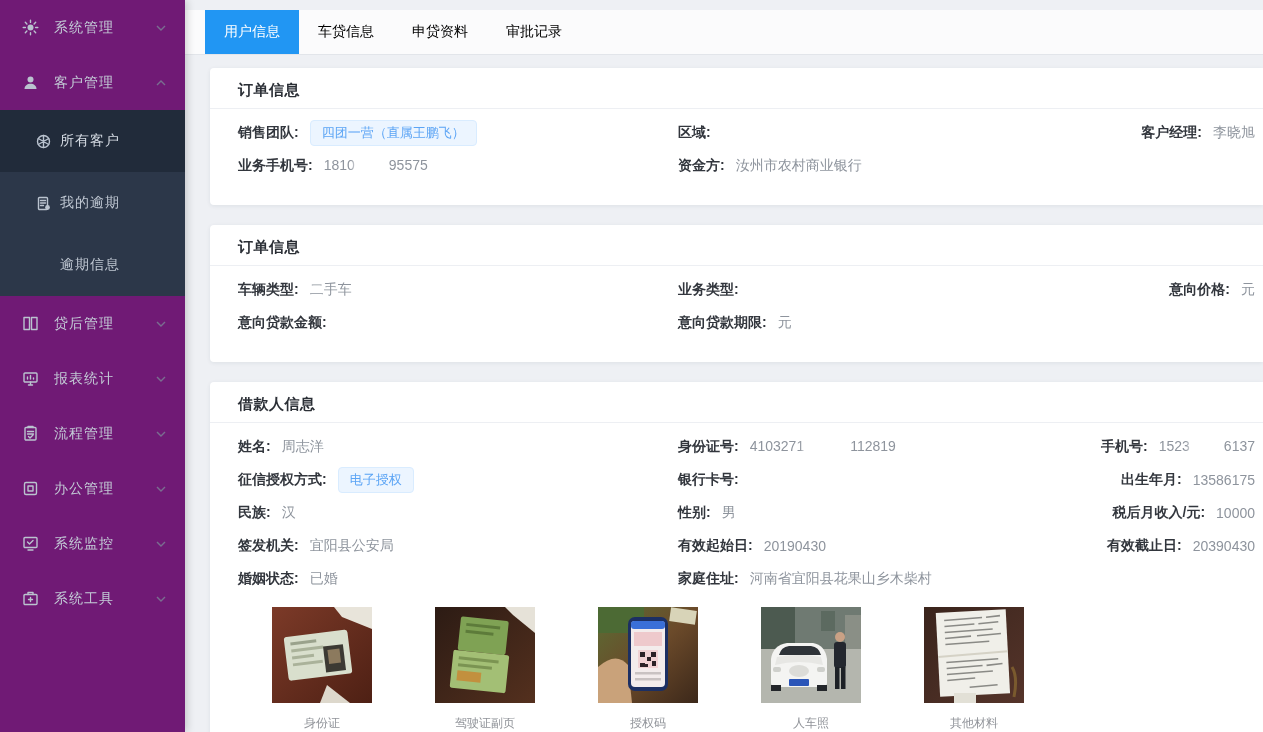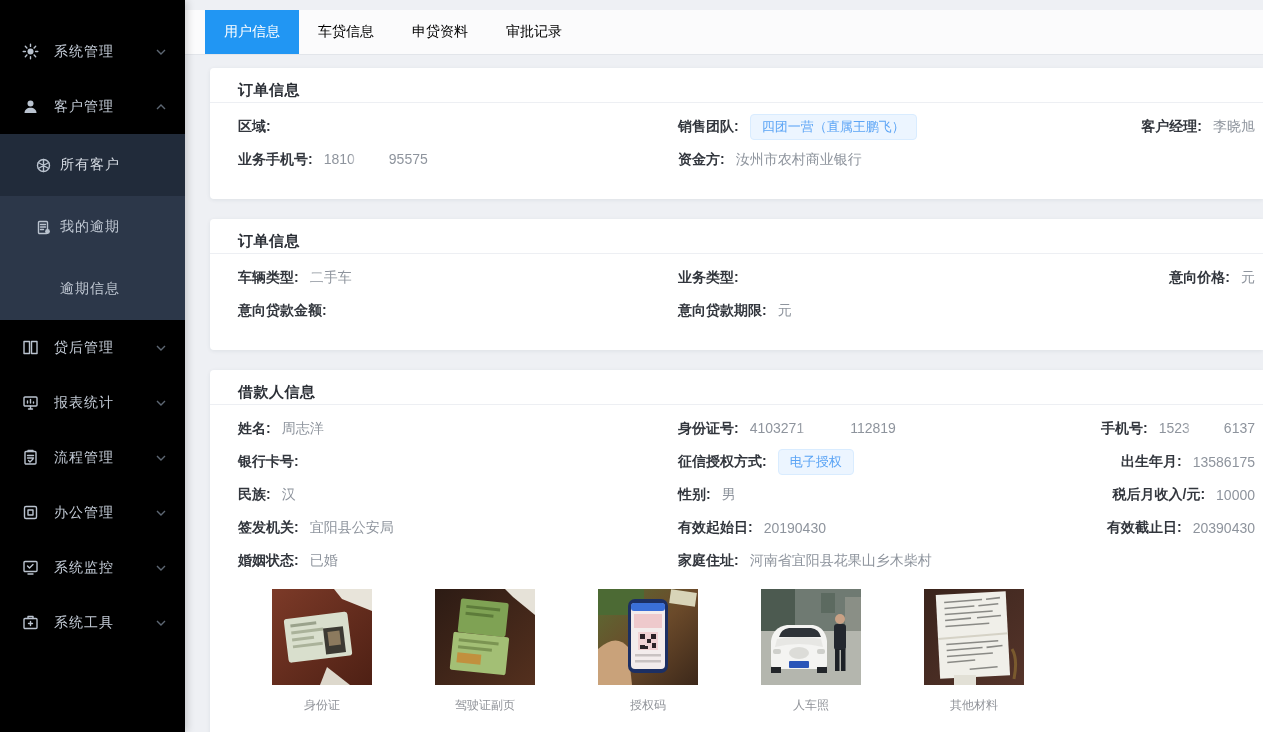--- a/index.html
+++ b/index.html
@@ -3,22 +3,22 @@
 <meta charset="utf-8">
 <style>
   * { margin:0; padding:0; box-sizing:border-box; }
   html,body { width:1263px; height:732px; overflow:hidden; }
   body {
     font-family:"Liberation Sans","DejaVu Sans",sans-serif;
     display:flex; background:#eef0f4; font-size:14px;
   }
   
   .sidebar {
-    width:185px; min-width:185px; height:732px; background:#000000;
-    padding-top:24px; box-shadow:2px 0 8px rgba(0,0,0,.18); z-index:5;
+    width:185px; min-width:185px; height:732px; background:#701a75;
+    padding-top:0; box-shadow:2px 0 8px rgba(0,0,0,.18); z-index:5;
   }
   .menu-item {
     height:55px; display:flex; align-items:center; padding:0 18px 0 22px;
     color:#c3cbd6; cursor:pointer;
   }
   .menu-item .mi-icon { width:17px; height:17px; margin-right:15px; flex:none; display:flex; }
   .menu-item .mi-label { flex:1; font-size:14px; letter-spacing:1px; }
   .chev { width:12px; height:12px; flex:none; opacity:.75; }
   .submenu { background:#2c3749; }
   .submenu-item {
@@ -40,21 +40,21 @@
     width:94px; display:flex; align-items:center; justify-content:center;
     font-size:14px; color:#000000; cursor:pointer; background:transparent;
   }
   .tab.active { background:#2196f3; color:#fff; }
   .content { flex:1; padding:13px 0 0 25px; overflow:hidden; }
   .card {
     background:#fff; border-radius:4px 0 0 4px; margin-bottom:20px;
     box-shadow:0 1px 4px rgba(31,45,61,.08);
   }
   .card-title {
-    padding:13px 28px 2px; font-size:15px; font-weight:bold; color:#2b2f36;
+    padding:13px 28px 8px; font-size:15px; font-weight:bold; color:#2b2f36;
     border-bottom:1px solid #edeff3; letter-spacing:.5px;
   }
   .card-body { padding:7px 8px 23px 28px; }
   .frow { display:grid; grid-template-columns:440px 398px 1fr; align-items:center; height:33px; }
   .field { display:flex; align-items:center; min-width:0; }
   .field.right { justify-content:flex-end; }
   .flabel { font-weight:bold; color:#32363d; margin-right:11px; white-space:nowrap; }
   .fvalue { color:#8e949d; white-space:nowrap; }
   .redact {
     display:inline-block; width:32px; height:15px; background:#fff;
@@ -220,26 +220,26 @@
     <div class="tab">审批记录</div>
   </div>
 
   <div class="content">
 
     <div class="card">
       <div class="card-title">订单信息</div>
       <div class="card-body">
         <div class="frow">
           <div class="field">
+            <span class="flabel">销售团队:</span>
+            <span class="tag">四团一营（直属王鹏飞）</span>
+          </div>
+          <div class="field">
             <span class="flabel">区域:</span>
             <span class="fvalue"></span>
-          </div>
-          <div class="field">
-            <span class="flabel">销售团队:</span>
-            <span class="tag">四团一营（直属王鹏飞）</span>
           </div>
           <div class="field right">
             <span class="flabel">客户经理:</span>
             <span class="fvalue">李晓旭</span>
           </div>
         </div>
         <div class="frow">
           <div class="field">
             <span class="flabel">业务手机号:</span>
             <span class="fvalue"><span>1810</span><span class="redact"></span><span>95575</span></span>
@@ -296,26 +296,26 @@
             <span class="flabel">身份证号:</span>
             <span class="fvalue"><span>4103271</span><span class="redact wide"></span><span>112819</span></span>
           </div>
           <div class="field right">
             <span class="flabel">手机号:</span>
             <span class="fvalue"><span>1523</span><span class="redact"></span><span>6137</span></span>
           </div>
         </div>
         <div class="frow">
           <div class="field">
+            <span class="flabel">征信授权方式:</span>
+            <span class="tag">电子授权</span>
+          </div>
+          <div class="field">
             <span class="flabel">银行卡号:</span>
             <span class="fvalue"></span>
-          </div>
-          <div class="field">
-            <span class="flabel">征信授权方式:</span>
-            <span class="tag">电子授权</span>
           </div>
           <div class="field right">
             <span class="flabel">出生年月:</span>
             <span class="fvalue">13586175</span>
           </div>
         </div>
         <div class="frow">
           <div class="field">
             <span class="flabel">民族:</span>
             <span class="fvalue">汉</span>

